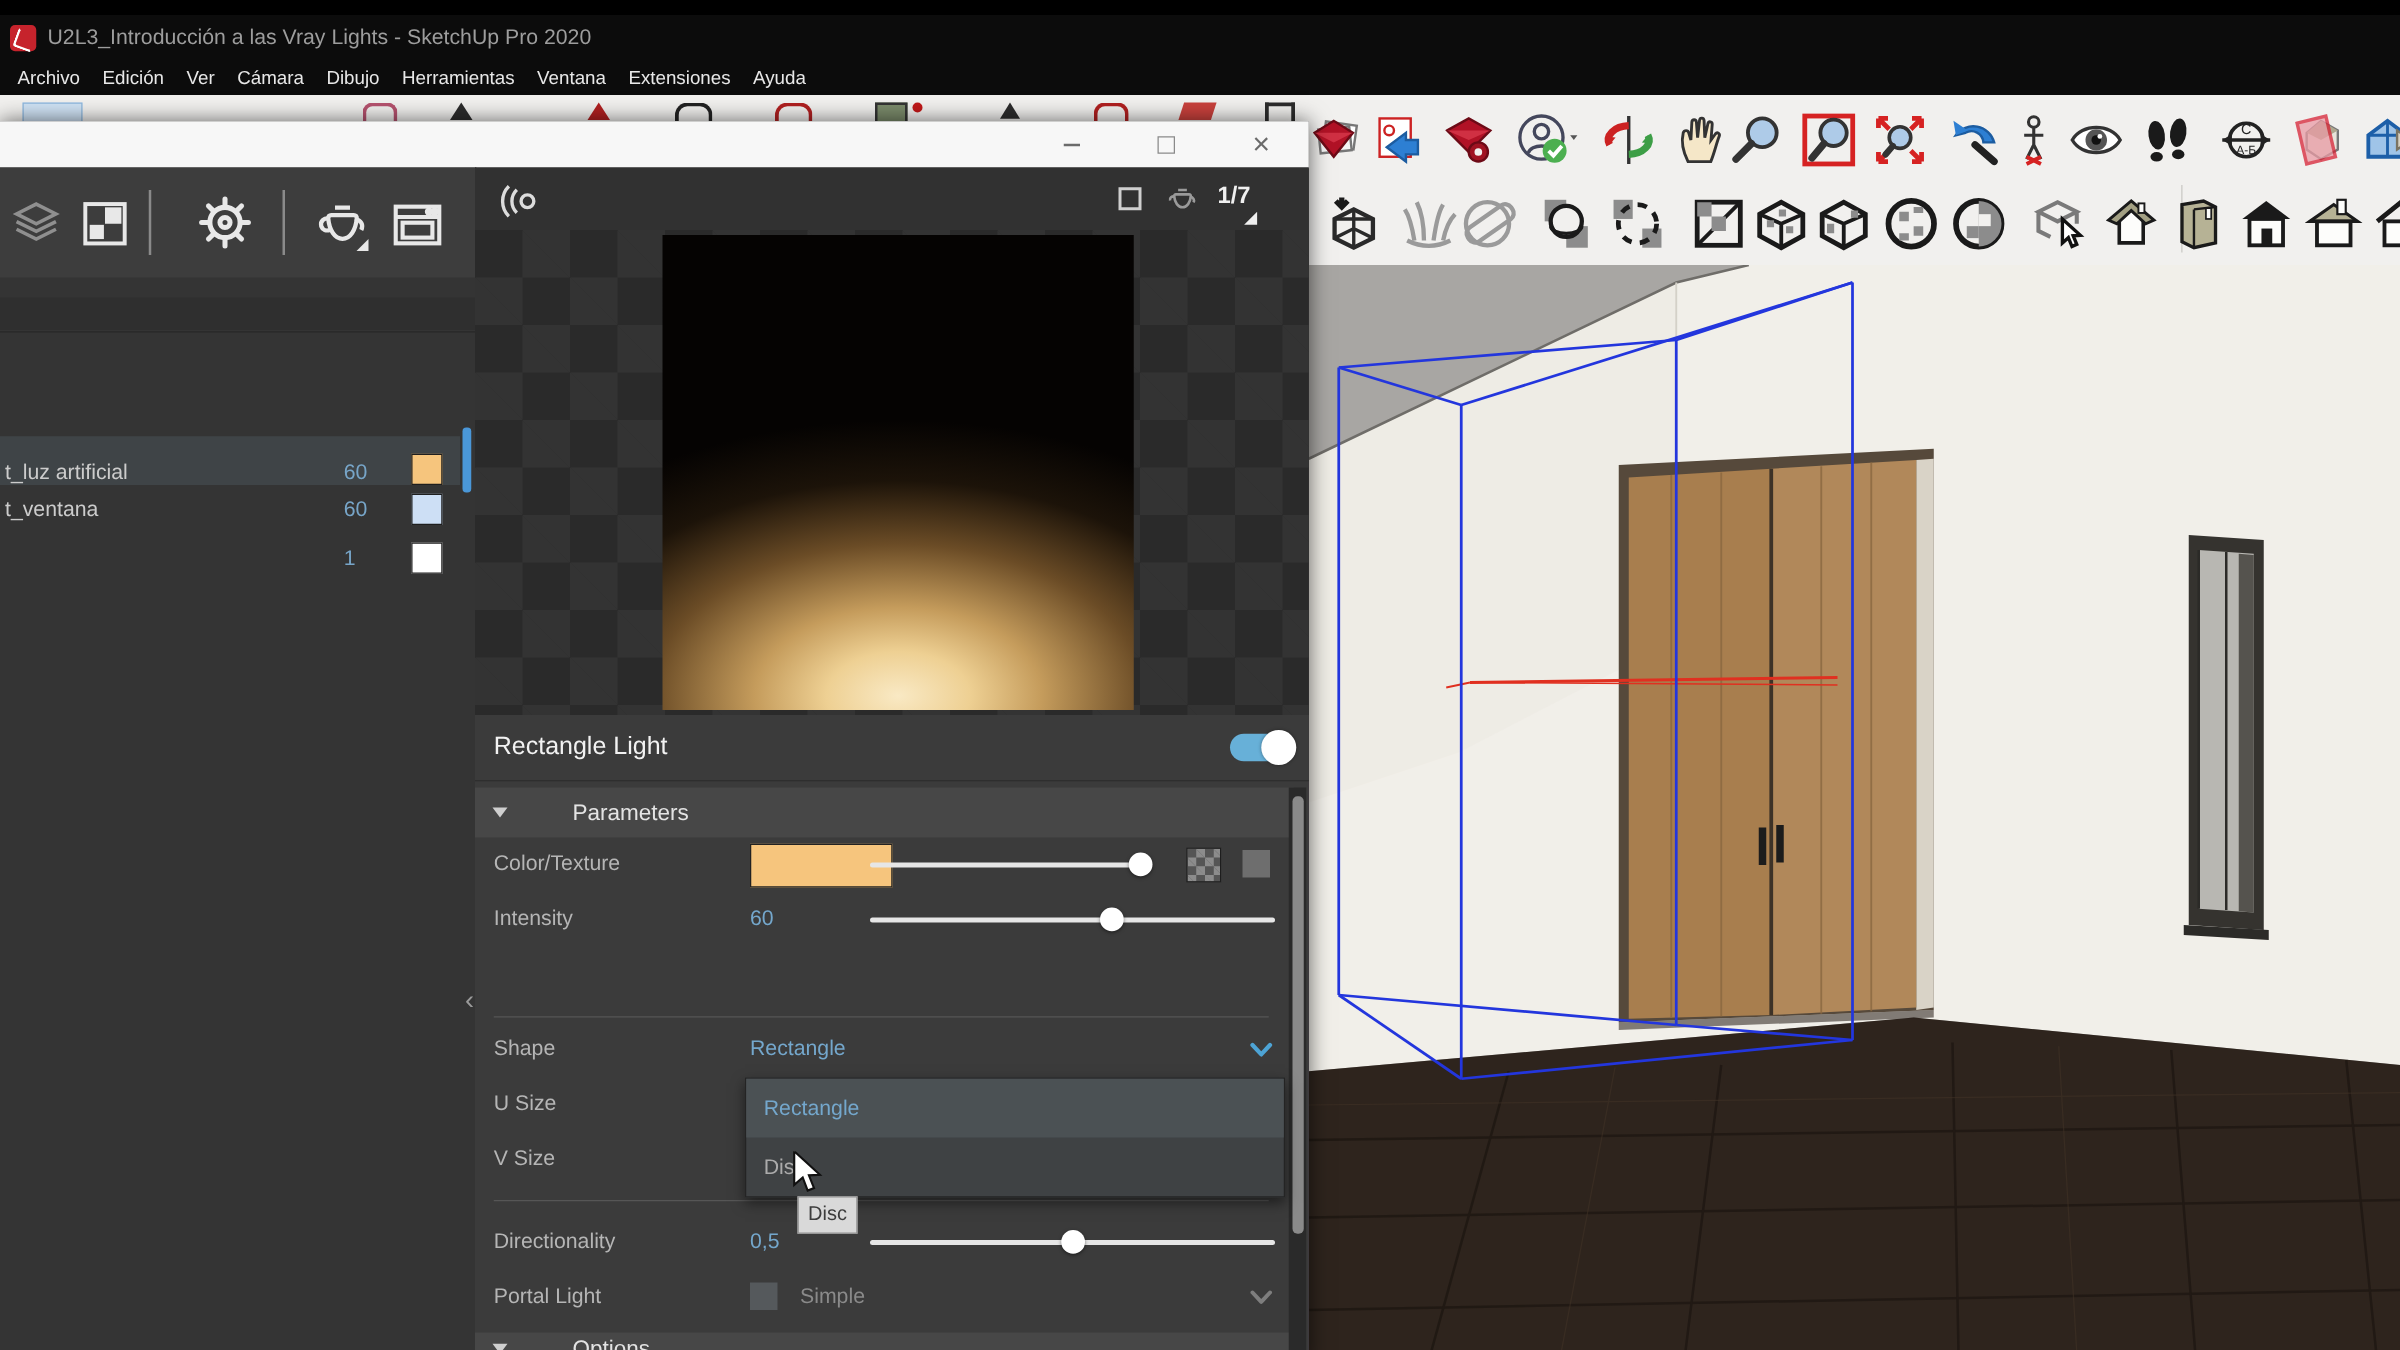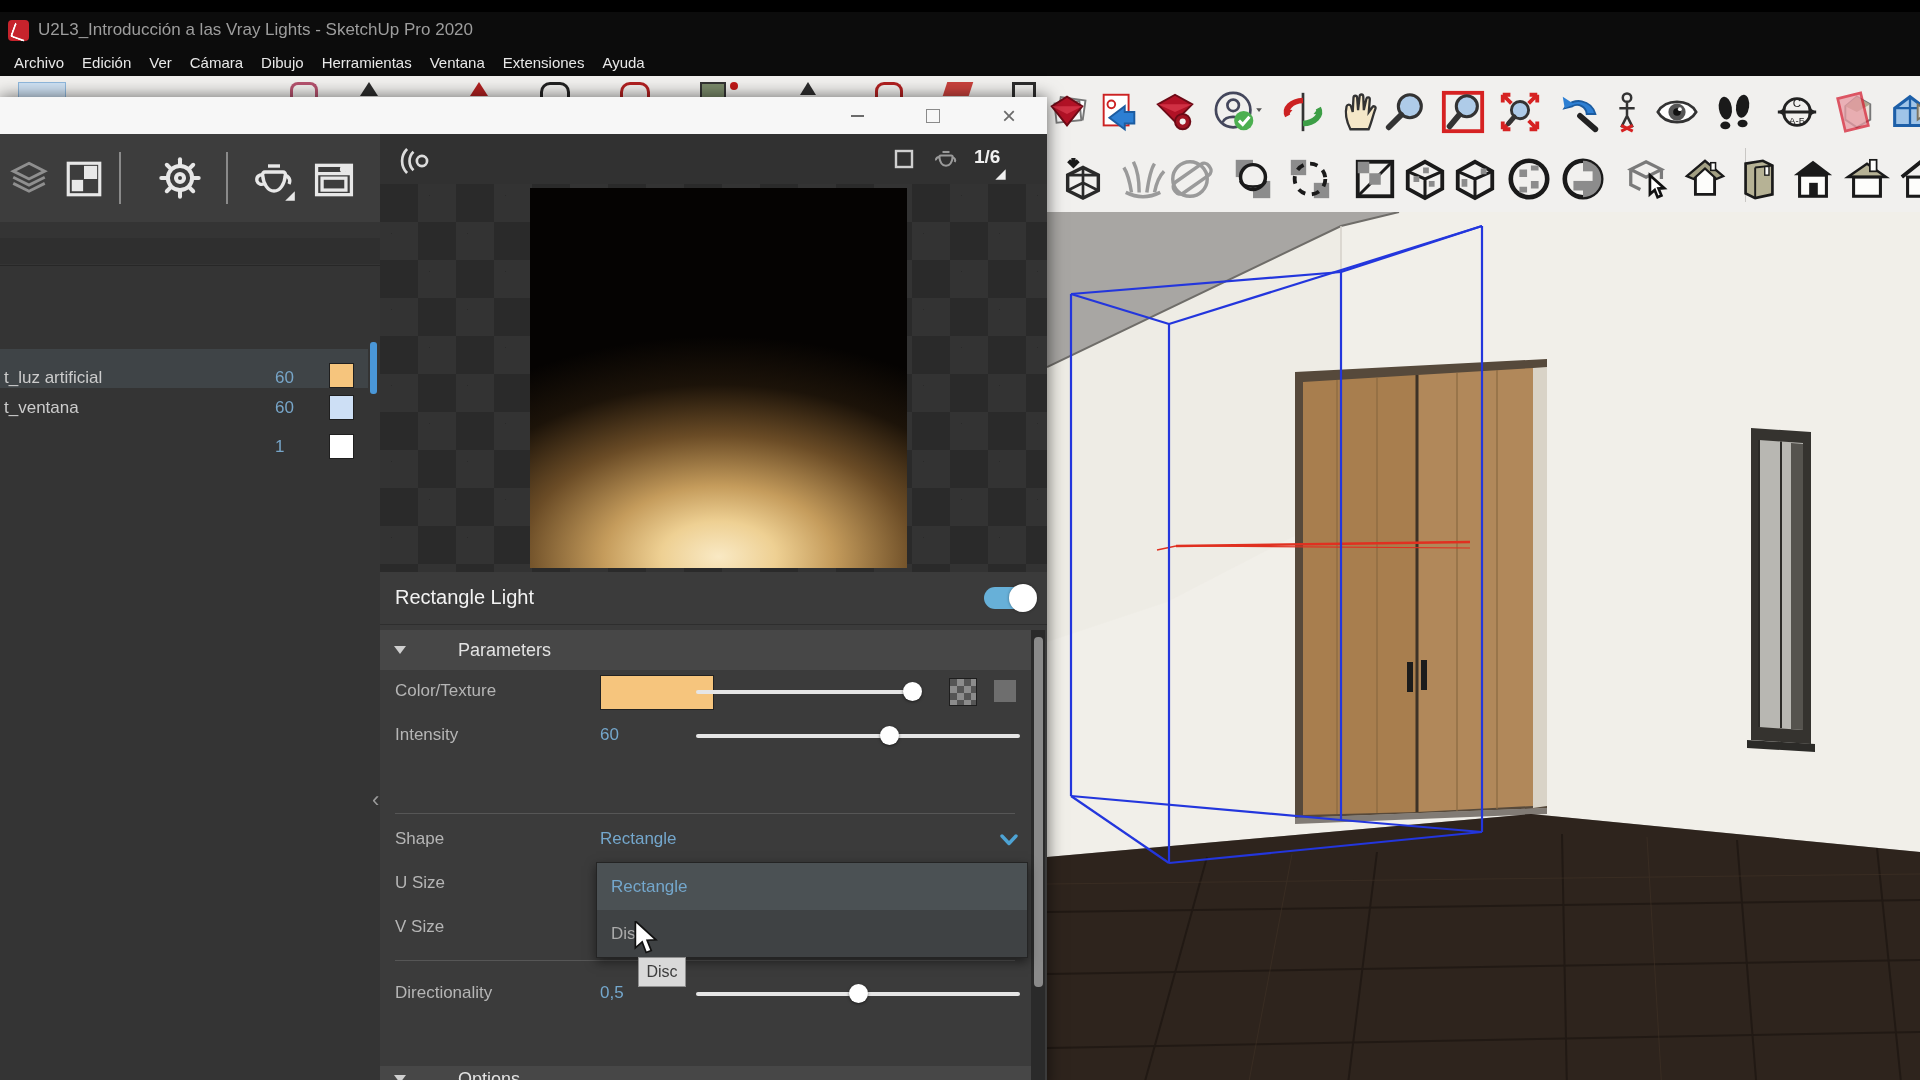--- a/index.html
+++ b/index.html
@@ -538,21 +538,21 @@
             </svg>
         </div>
         <div class="abs" style="left:552px;top:11px;">
           <svg width="28" height="28" viewBox="0 0 24 24" fill="none" stroke="#9a9a9a" stroke-width="1.8">
               <path d="M9 6 h6"></path>
               <path d="M7.5 9 h9 c.8 0 1.3 .6 1.2 1.4 c-.4 4.2-2.6 7.4-5.7 7.4 s-5.3-3.2-5.7-7.4 C6.2 9.6 6.7 9 7.5 9 Z"></path>
               <path d="M7 10.5 C4.5 10 3 11.5 3.5 13.2"></path>
               <path d="M17 10.5 C19.5 11 20.5 12.8 19.5 14.5"></path>
             </svg>
         </div>
-        <div class="abs" style="left:594px;top:12px;color:#f0f0f0;font-size:19px;font-weight:bold;">1/6</div>
+        <div class="abs" style="left:594px;top:12px;color:#f0f0f0;font-size:19px;font-weight:bold;">1/7</div>
         <div class="abs" style="left:614px;top:34px;">
           <svg width="13" height="13" viewBox="0 0 10 10">
               <path d="M9 1 L9 9 L1 9 Z" fill="#f0f0f0"></path>
             </svg>
         </div>
       </div>
       <div id="preview" class="abs">
         <div id="render-img" class="abs"></div>
       </div>
 
@@ -607,20 +607,30 @@
       <div class="pdiv" style="top:826px;"></div>
 
       <div class="prow" style="top:838px;">
         <div class="plabel">Directionality</div>
         <div class="pvalue">0,5</div>
         <div class="track" style="left:316px;width:324px;">
           <div class="knob2" style="left: calc(50% - 9px);"></div>
         </div>
       </div>
 
+      <div class="prow" style="top:882px;">
+        <div class="plabel">Portal Light</div>
+        <div id="portal-check"></div>
+        <div class="pvalue graytext" style="left:260px;">Simple</div>
+        <div class="chev" style="left:618px;">
+          <svg width="22" height="16" viewBox="0 0 22 16">
+              <path d="M4 4 L11 11.5 L18 4" stroke="#7e7e7e" stroke-width="3.2" fill="none" stroke-linecap="round" stroke-linejoin="round"></path>
+            </svg>
+        </div>
+      </div>
 
       <div class="sect" style="top:932px;height:26px;">
         <div class="tri"></div>
         <div class="st">Options</div>
       </div>
     </div>
 
     <div id="rp-scroll" class="abs"></div>
     <div id="rp-thumb" class="abs"></div>
 

